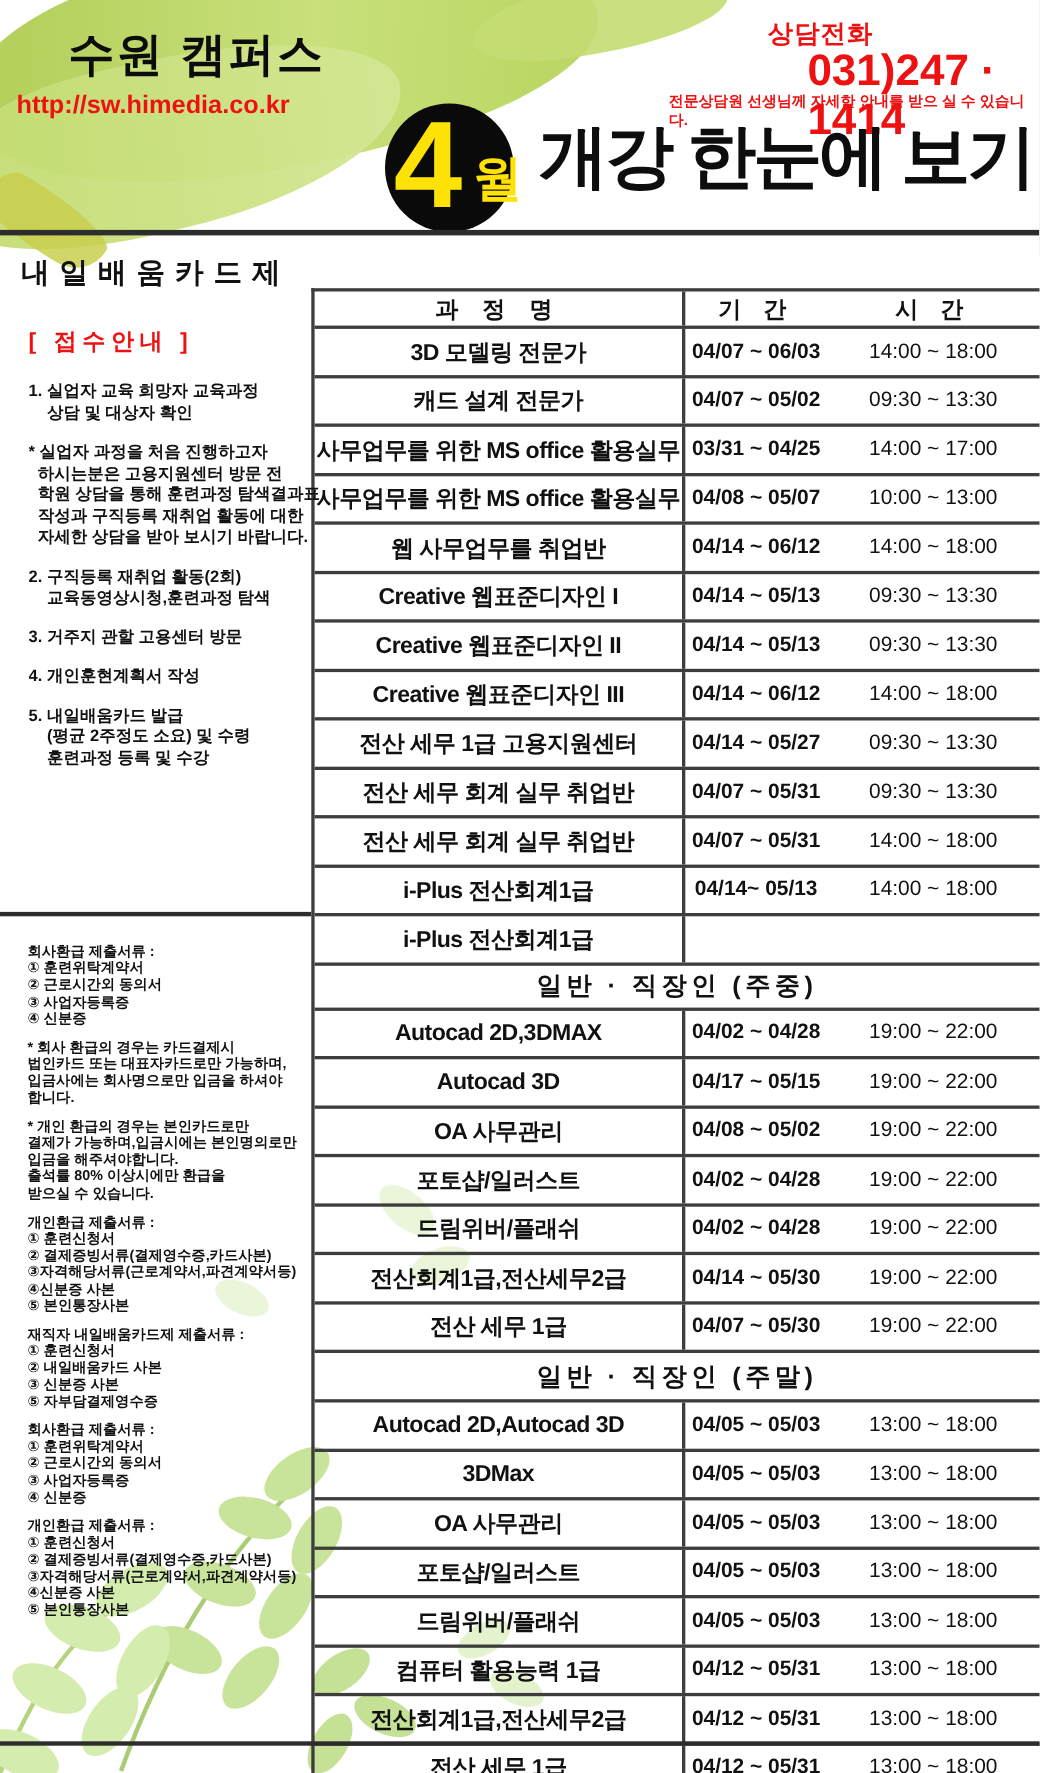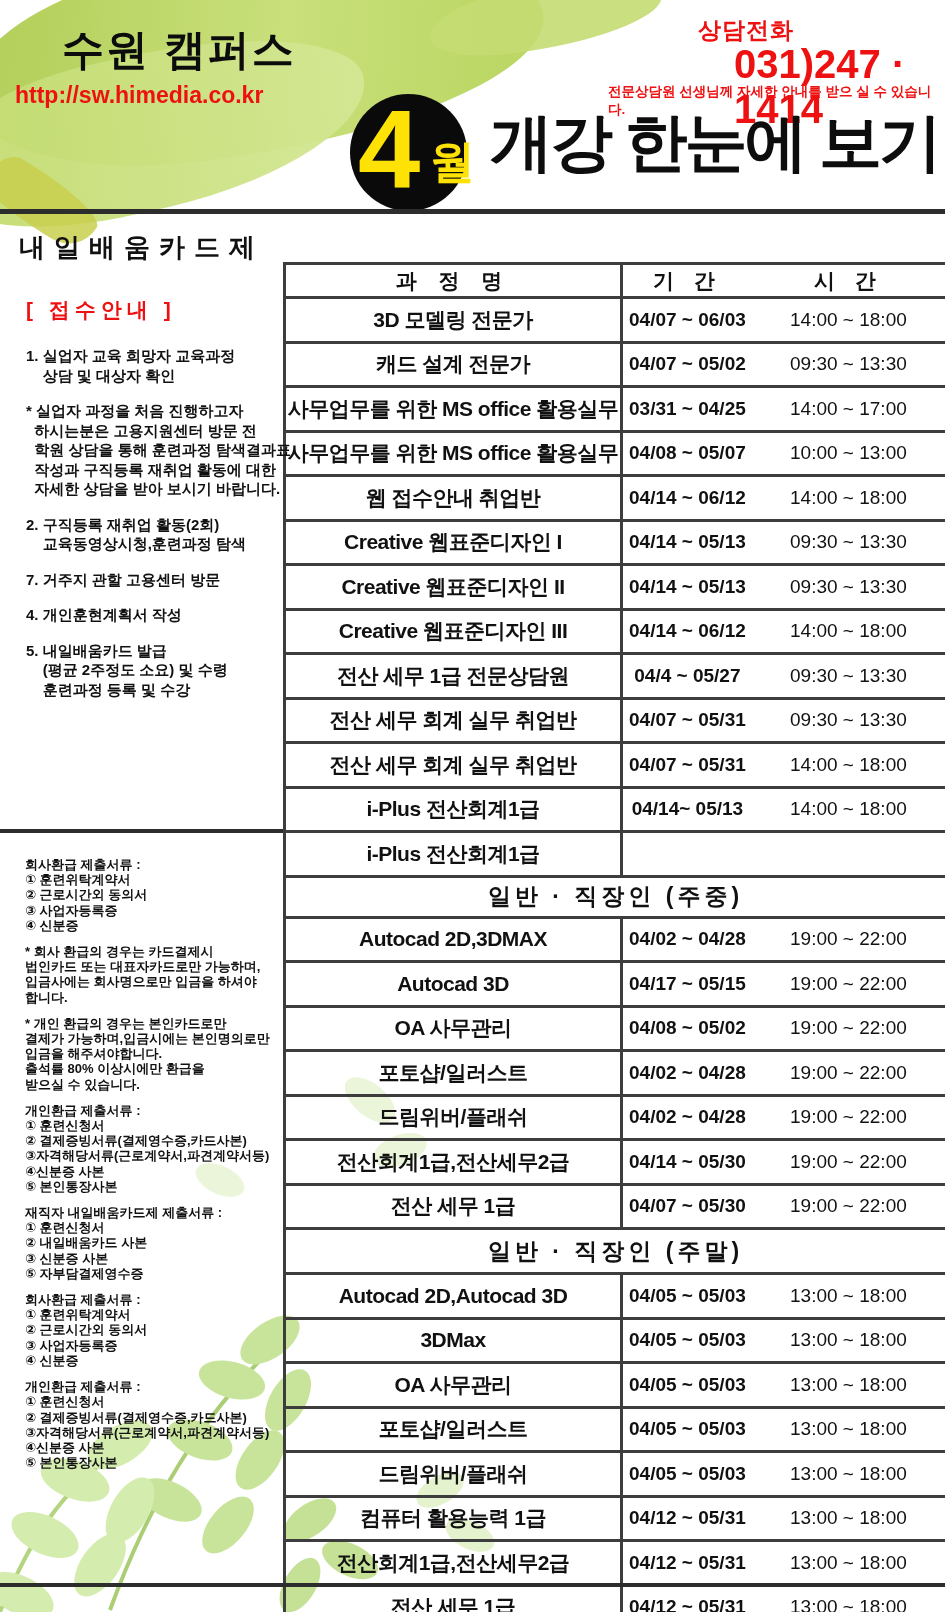--- a/index.html
+++ b/index.html
@@ -148,21 +148,21 @@
 
       <p class="step">* 실업자 과정을 처음 진행하고자
   하시는분은 고용지원센터 방문 전
   학원 상담을 통해 훈련과정 탐색결과표
   작성과 구직등록 재취업 활동에 대한
   자세한 상담을 받아 보시기 바랍니다.</p>
 
       <p class="step">2. 구직등록 재취업 활동(2회)
     교육동영상시청,훈련과정 탐색</p>
 
-      <p class="step">7. 거주지 관할 고용센터 방문</p>
+      <p class="step">3. 거주지 관할 고용센터 방문</p>
 
       <p class="step">4. 개인훈현계획서 작성</p>
 
       <p class="step">5. 내일배움카드 발급
     (평균 2주정도 소요) 및 수령
     훈련과정 등록 및 수강</p>
     </div>
 
   <div class="panel-divider"></div>
 
@@ -251,21 +251,21 @@
       
         <div class="row">
           <div class="cell-name">사무업무를 위한 MS office 활용실무</div>
           <div class="cell-right">
             <span class="val-period">04/08 ~ 05/07</span>
             <span class="val-time">10:00 ~ 13:00</span>
           </div>
         </div>
       
         <div class="row">
-          <div class="cell-name">웹 접수안내 취업반</div>
+          <div class="cell-name">웹 사무업무를 취업반</div>
           <div class="cell-right">
             <span class="val-period">04/14 ~ 06/12</span>
             <span class="val-time">14:00 ~ 18:00</span>
           </div>
         </div>
       
         <div class="row">
           <div class="cell-name">Creative 웹표준디자인 I</div>
           <div class="cell-right">
             <span class="val-period">04/14 ~ 05/13</span>
@@ -283,23 +283,23 @@
       
         <div class="row">
           <div class="cell-name">Creative 웹표준디자인 III</div>
           <div class="cell-right">
             <span class="val-period">04/14 ~ 06/12</span>
             <span class="val-time">14:00 ~ 18:00</span>
           </div>
         </div>
       
         <div class="row">
-          <div class="cell-name">전산 세무 1급 전문상담원</div>
-          <div class="cell-right">
-            <span class="val-period">04/4 ~ 05/27</span>
+          <div class="cell-name">전산 세무 1급 고용지원센터</div>
+          <div class="cell-right">
+            <span class="val-period">04/14 ~ 05/27</span>
             <span class="val-time">09:30 ~ 13:30</span>
           </div>
         </div>
       
         <div class="row">
           <div class="cell-name">전산 세무 회계 실무 취업반</div>
           <div class="cell-right">
             <span class="val-period">04/07 ~ 05/31</span>
             <span class="val-time">09:30 ~ 13:30</span>
           </div>

